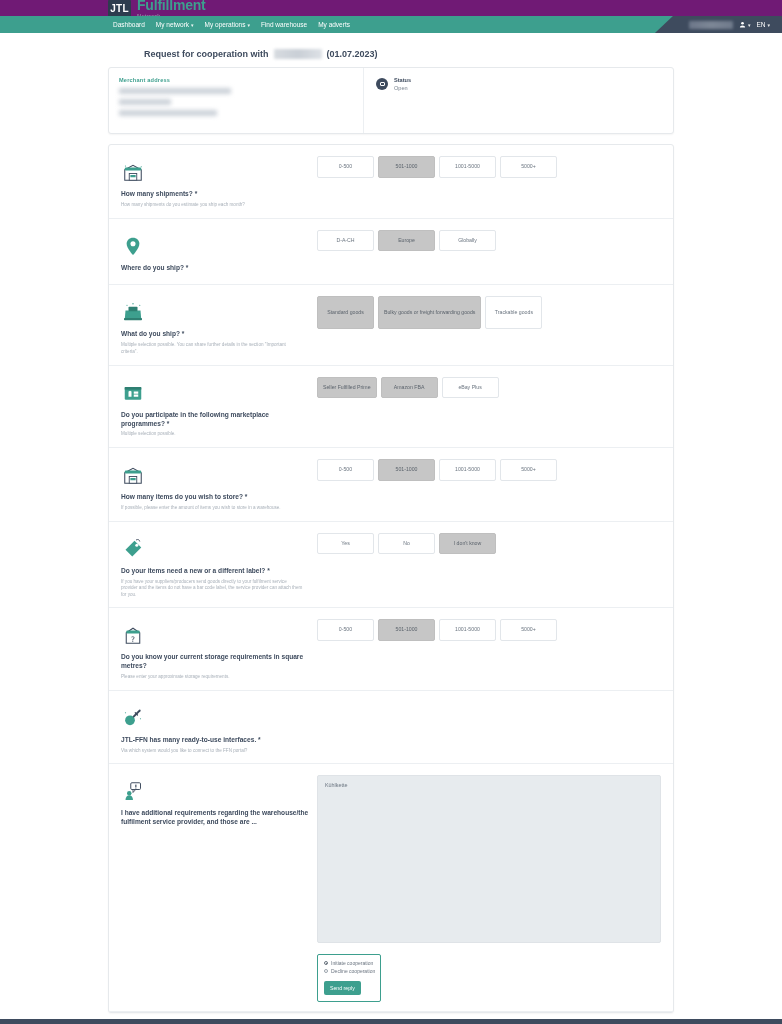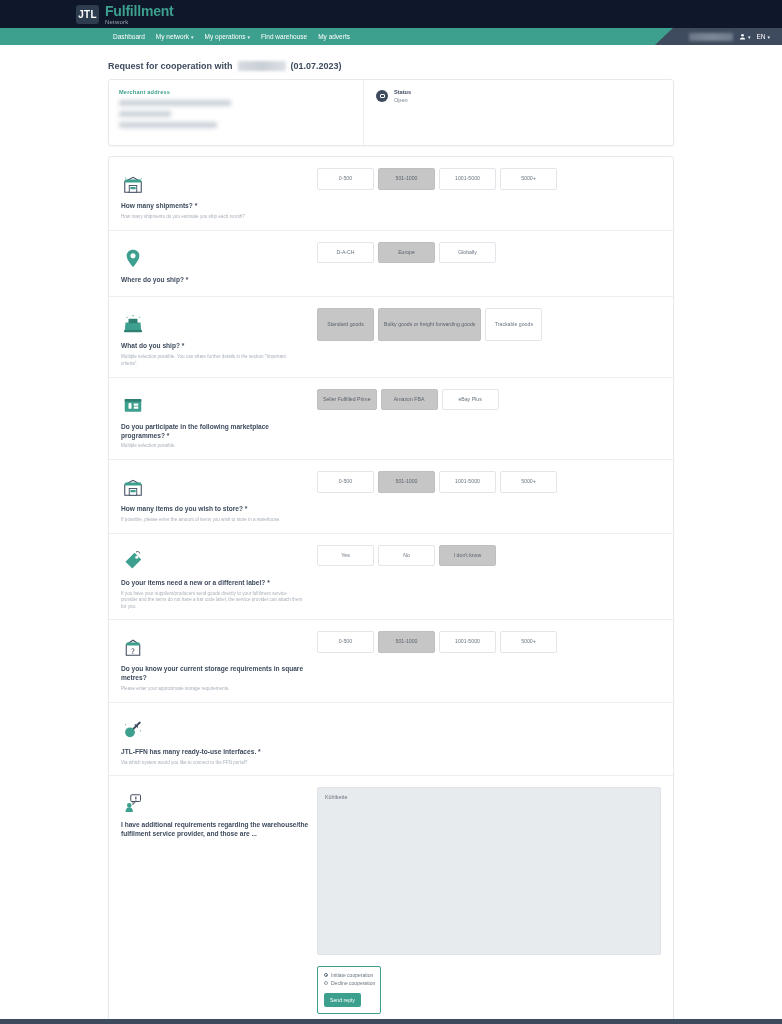--- a/index.html
+++ b/index.html
@@ -8,25 +8,25 @@
     width: 782px; height: 1024px;
     background: #ffffff;
     font-family: "Liberation Sans", sans-serif;
     color: #4a5568;
     overflow: hidden;
     position: relative;
   }
 
   
   .brandbar {
-    height: 28px;
-    background: #0f172a;
+    height: 16px;
+    background: #701a75;
     display: flex;
     align-items: center;
-    padding-left: 76px;
+    padding-left: 108px;
   }
   .logo-wrap { display:flex; align-items:center; gap:6px; }
   .logo-mark {
     width: 23px; height: 19px;
     background: #2d3c4e;
     border-radius: 3px;
     color: #ffffff;
     font-size: 10px;
     font-weight: bold;
     display:flex; align-items:center; justify-content:center;
@@ -76,21 +76,21 @@
 
   
   .page {
     padding: 0 108px;
     background: #ffffff;
     height: calc(1024px - 45px);
   }
   .page-title {
     font-size: 9px; font-weight: bold; color: #3e4b5e;
     padding-top: 16px; padding-bottom: 8px;
-    display:flex; align-items:center; gap:5px;
+    display:flex; align-items:center; gap:5px;margin-left:36px;
   }
   .title-blur {
     width: 48px; height: 10px; border-radius: 1px;
     background: linear-gradient(90deg,#d7dbe0,#c9cfd6,#dde1e6);
     filter: blur(1.8px);
   }
 
   
   .card {
     background: #ffffff;

